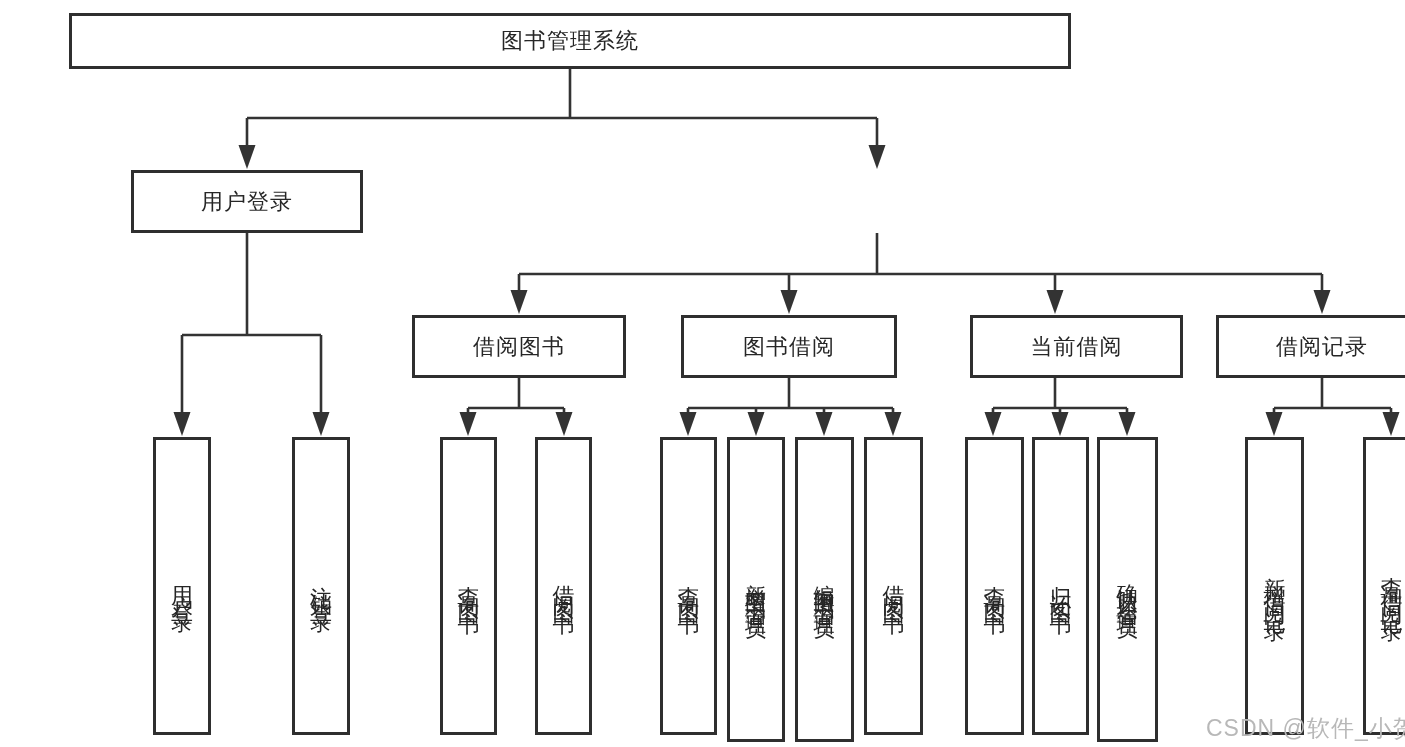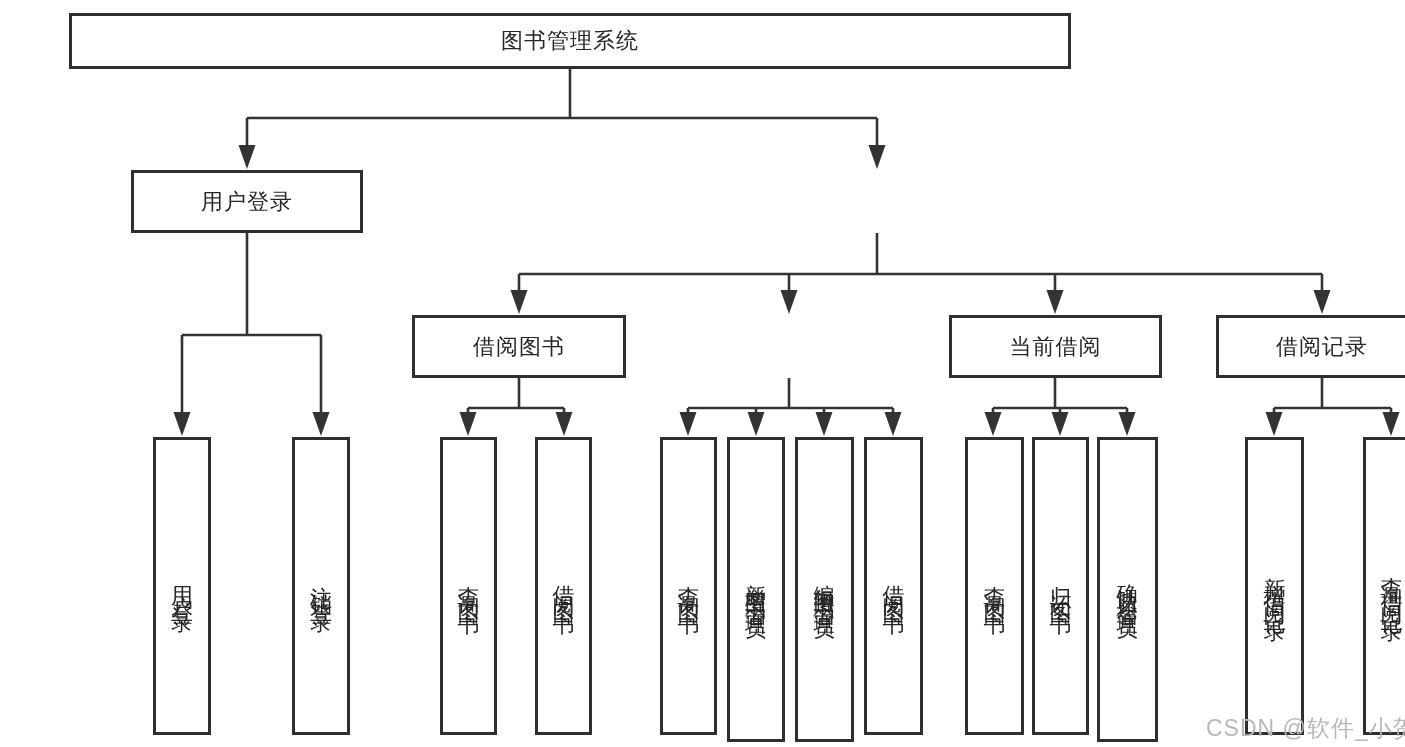--- a/index.html
+++ b/index.html
@@ -72,21 +72,22 @@
       <polygon points="1217.5,412 1234.5,412 1226,436"></polygon>
       <polygon points="1334.5,412 1351.5,412 1343,436"></polygon>
     </g>
   </svg>
 
   <div class="box h" style="left:21px;top:13px;width:1002px;height:56px">图书管理系统</div>
 
   <div class="box h" style="left:83px;top:170px;width:232px;height:63px">用户登录</div>
 
   <div class="box h" style="left:364px;top:315px;width:214px;height:63px">借阅图书</div>
-  <div class="box h" style="left:901px;top:315px;width:213px;height:63px">当前借阅</div>
+  <div class="box h" style="left:633px;top:315px;width:216px;height:63px">图书借阅</div>
+  <div class="box h" style="left:922px;top:315px;width:213px;height:63px">当前借阅</div>
   <div class="box h" style="left:1168px;top:315px;width:212px;height:63px">借阅记录</div>
 
   <div class="box v" style="left:105px;top:437px;width:58px;height:298px">用户登录</div>
   <div class="box v" style="left:244px;top:437px;width:58px;height:298px">注销登录</div>
 
   <div class="box v" style="left:392px;top:437px;width:57px;height:298px">查询图书</div>
   <div class="box v" style="left:487px;top:437px;width:57px;height:298px">借阅图书</div>
 
   <div class="box v" style="left:612px;top:437px;width:57px;height:298px">查询图书</div>
   <div class="box v small" style="left:679px;top:437px;width:58px;height:305px">新增图书（管理员）</div>

